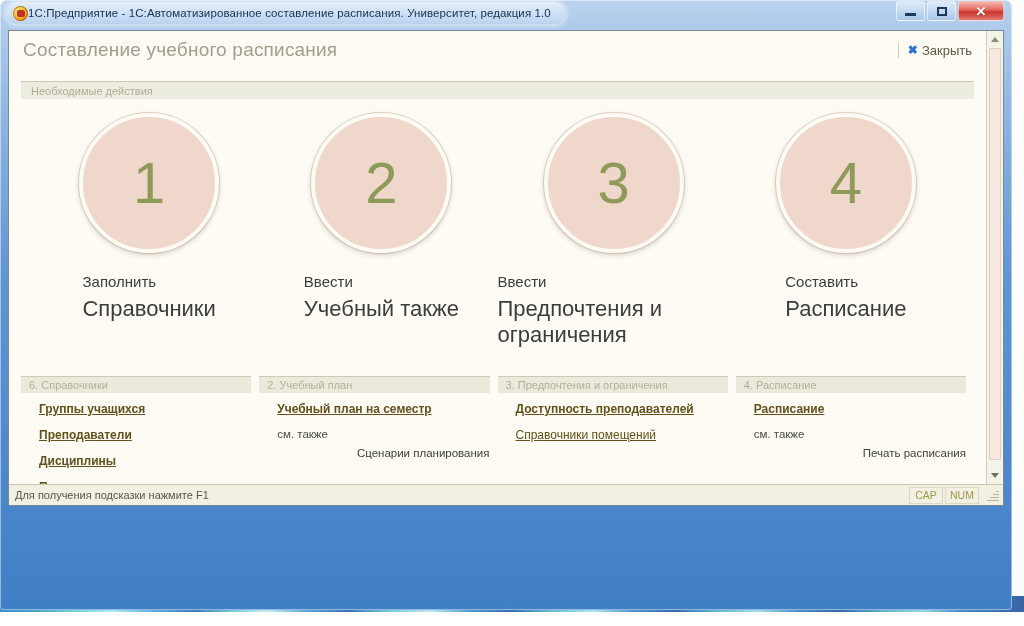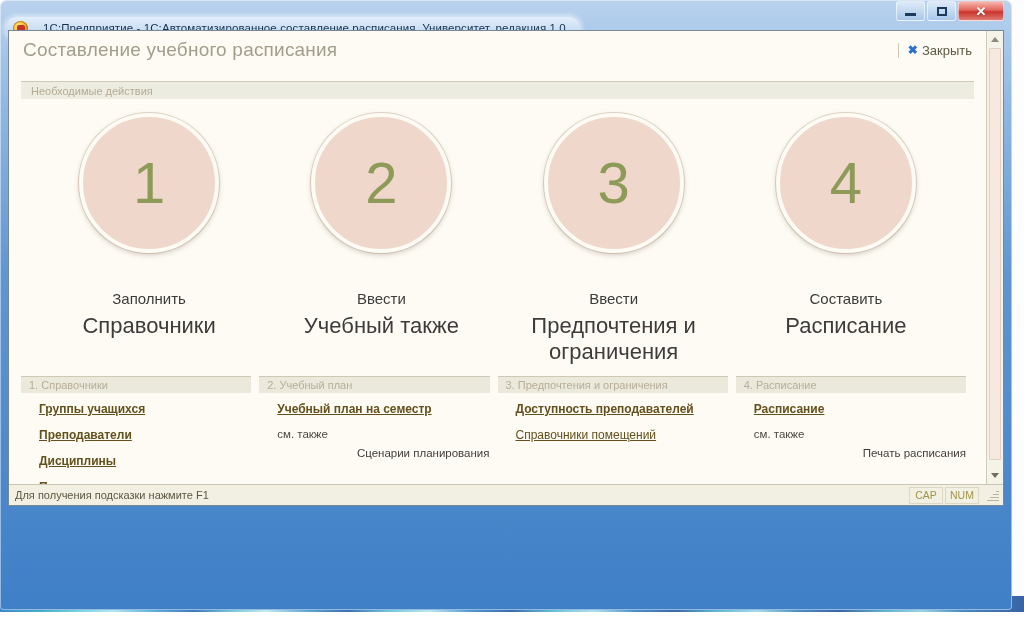--- a/index.html
+++ b/index.html
@@ -73,25 +73,25 @@
   
   .titlebar {
     position: absolute;
     left: 0; top: 0;
     width: 1012px;
     height: 28px;
   }
   .title-pill {
     position: absolute;
     left: 6px;
-    top: 17px;
+    top: 2px;
     height: 22px;
     display: flex;
     align-items: center;
-    gap: 15px;
+    gap: 0;
     padding: 0 14px 0 7px;
     border-radius: 11px;
     background: linear-gradient(180deg, rgba(232,241,252,.92), rgba(186,212,240,.88));
     box-shadow: 0 0 5px 2px rgba(255,255,255,.55);
   }
   .app-icon {
     width: 15px; height: 15px;
     border-radius: 50%;
     background: radial-gradient(circle at 35% 32%, #ffe680 0%, #ffc42e 42%, #e8800f 78%, #b44f06 100%);
     box-shadow: inset 0 0 0 1px rgba(140,60,0,.5);
@@ -276,22 +276,21 @@
     border: 4px solid #fdfbf3;
     box-shadow: 0 2px 5px rgba(120,100,85,.30), 0 0 0 1px rgba(205,185,170,.55);
   }
   .circle-num {
     font-size: 58px;
     color: #8e9a57;
     line-height: 1;
     font-weight: 400;
   }
   .step-caption {
-    margin-top: 38px;
-    text-align: center;
+    margin-top: 21px;
     line-height: 1.05;
   }
   .step-verb {
     font-size: 15px;
     color: #3c3c3c;
     display: block;
   }
   .step-noun {
     font-size: 22px;
     color: #3c3c3c;
@@ -555,21 +554,21 @@
               <span class="step-noun">Расписание</span>
             </div>
           </div>
 
         </div>
 
         <div class="columns">
 
           <div class="column">
             <div class="col-head">
-              <span class="col-head-text">1. Справочники</span>
+              <span class="col-head-text">6. Справочники</span>
             </div>
             <div class="col-body">
               <a class="link-strong">Группы учащихся</a>
               <a class="link-strong">Преподаватели</a>
               <a class="link-strong">Дисциплины</a>
               <a class="clipped-link">Помещения</a>
             </div>
           </div>
 
           <div class="column">

